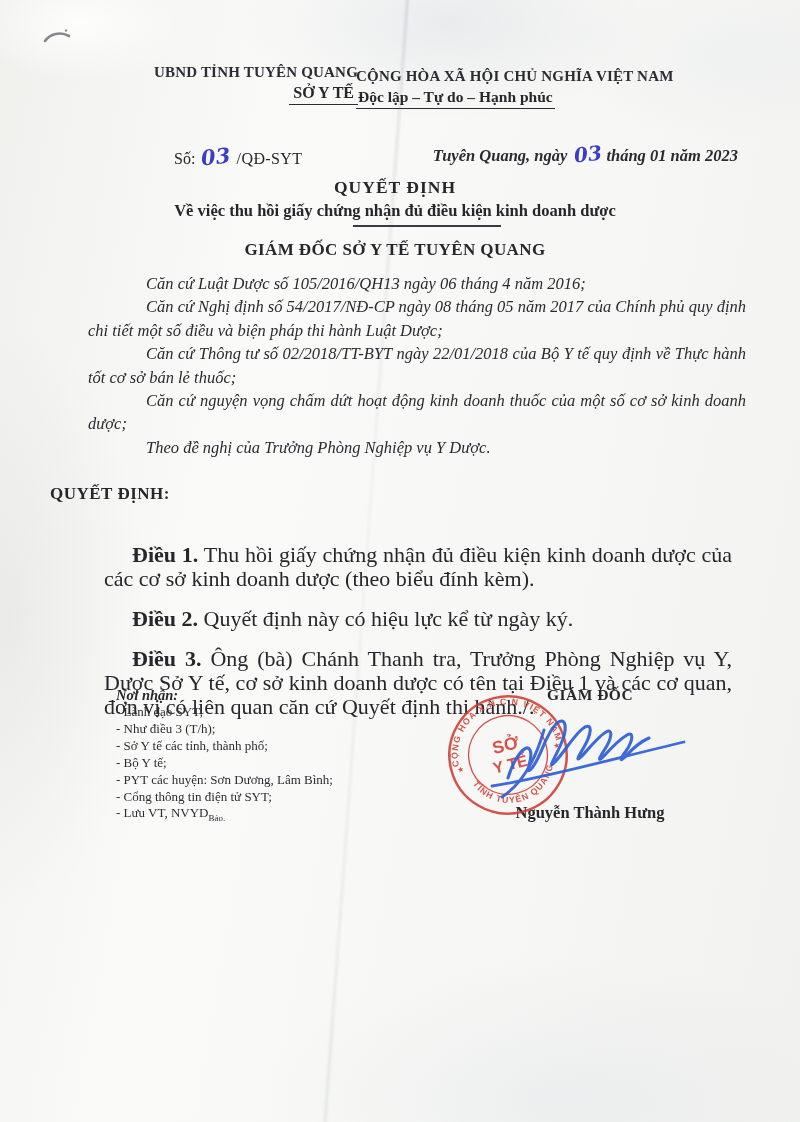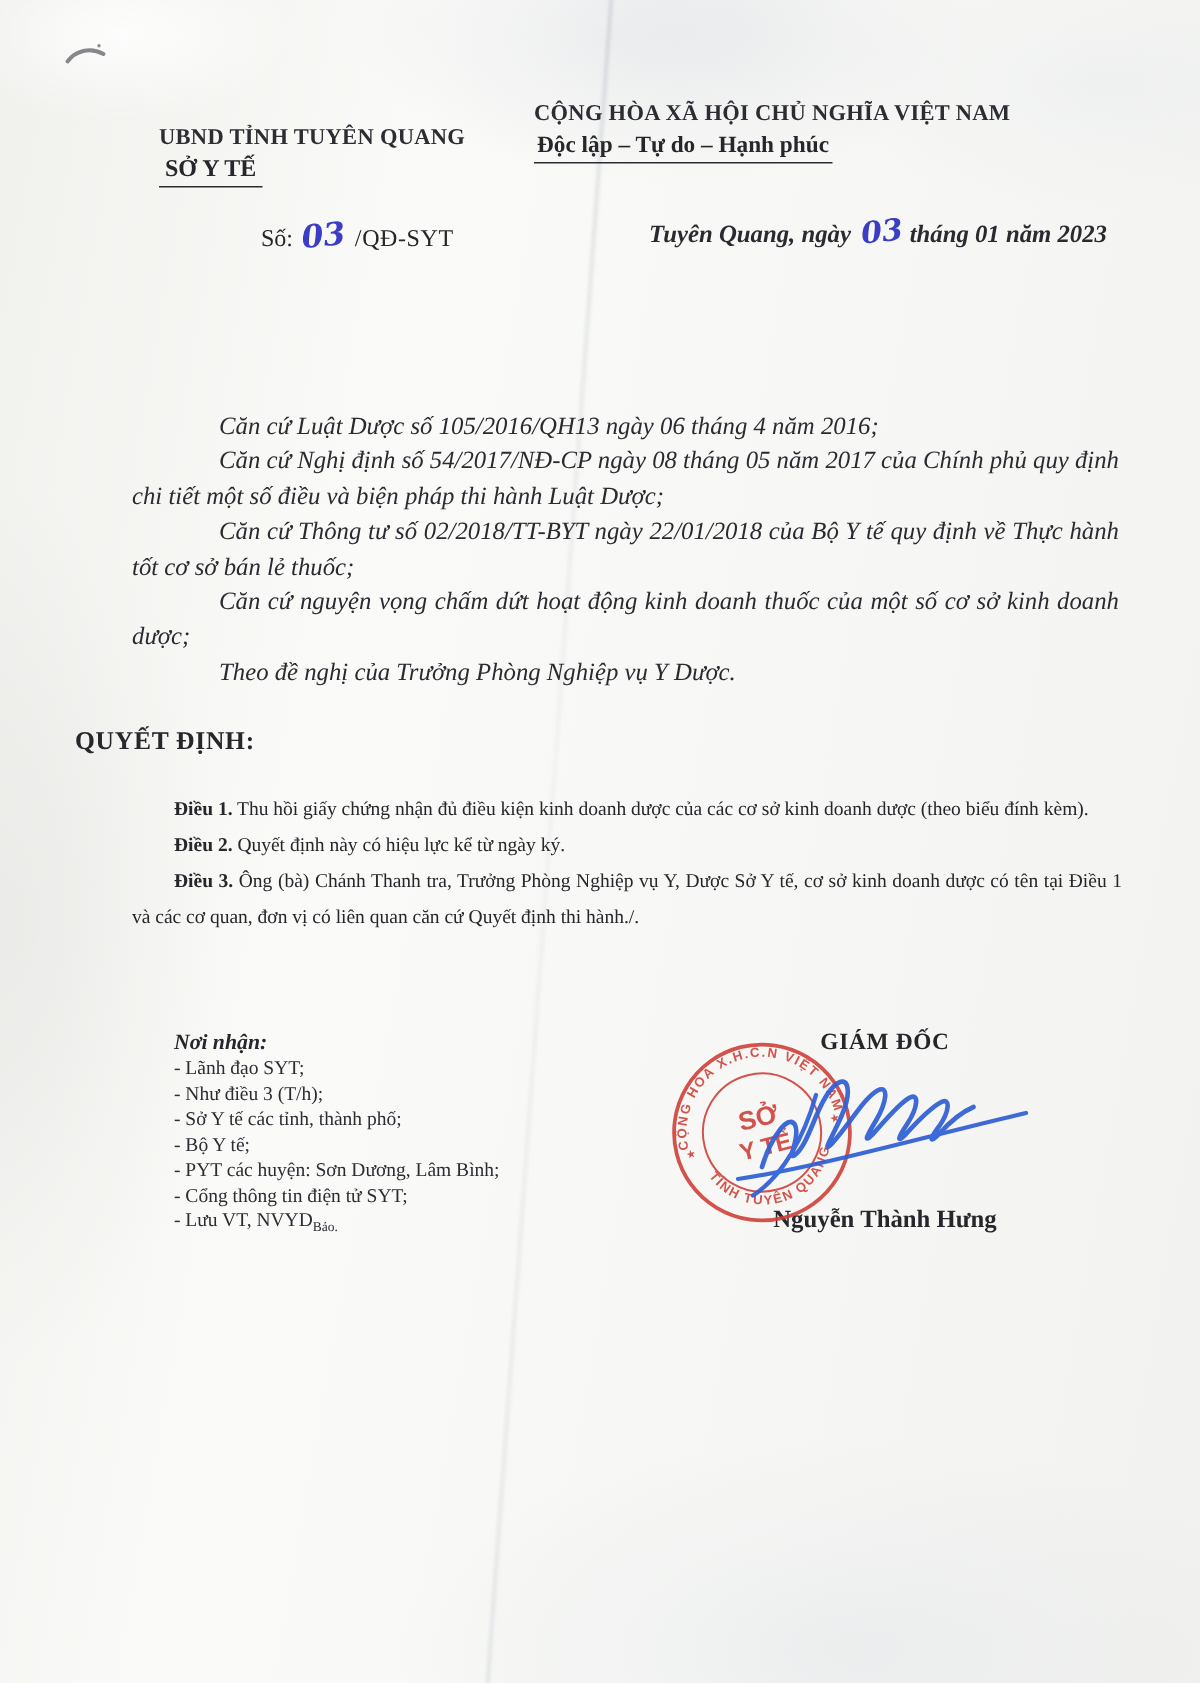--- a/index.html
+++ b/index.html
@@ -18,21 +18,21 @@
   }
   .crease {
     position:absolute; left:407px; top:-14px; width:3px; height:1160px;
     transform:rotate(4.2deg); transform-origin:top center;
     background:linear-gradient(180deg, rgba(120,130,150,.20), rgba(120,130,150,.05) 45%, rgba(120,130,150,.14));
     filter:blur(1px);
   }
   .smudge { position:absolute; left:42px; top:28px; }
 
   
-  .hdr-left  { position:absolute; left:106px; top:84px;  width:252px; text-align:left; }
+  .hdr-left  { position:absolute; left:106px; top:64px;  width:252px; text-align:right; }
   .hdr-right { position:absolute; left:356px; top:68px;  width:392px; text-align:left; }
   .hdr-line1 { font-size:15px; font-weight:bold; letter-spacing:.2px; color:#2c2c33; }
   .hdr-org   { display:inline-block; margin-top:3px; font-size:16px; font-weight:bold;
                border-bottom:1.5px solid #2c2c33; padding:0 4px 2px; }
   .hdr-motto { display:inline-block; margin-top:3px; font-size:15.5px; font-weight:bold;
                border-bottom:1.5px solid #2c2c33; padding:0 2px 2px;font-family:Liberation Serif, serif; }
 
   
   .doc-number { position:absolute; left:174px; top:144px; font-size:16px; }
   .doc-number .suffix { letter-spacing:.4px; }
@@ -56,21 +56,21 @@
   .preamble { position:absolute; left:88px; top:272px; width:658px; }
   .preamble p { margin:0; font-style:italic; font-size:16.5px; line-height:23.4px;
                 text-align:justify; text-indent:58px; color:#2a2a30; }
 
   .decision-heading { position:absolute; left:70px; top:484px; width:660px; 
                       font-size:17px; font-weight:bold; letter-spacing:.5px;
                       transform:translateX(-20px); }
 
   
   .articles { position:absolute; left:88px; top:527px; width:660px; }
-  .articles p { margin:0; font-size:13px; line-height:23.9px; text-align:justify;
+  .articles p { margin:16px; font-size:22px; line-height:23.9px; text-align:justify;
                 text-indent:28px; }
   .articles b { font-weight:bold; }
 
   
   .recipients { position:absolute; left:116px; top:687px; width:240px; }
   .recipients .rhead { font-size:14.5px; font-weight:bold; font-style:italic; }
   .recipients .ritem { font-size:13px; line-height:16.9px; color:#2c2c33; }
   .recipients .ritem:first-of-type { margin-top:9px; }
   .recipients sub { font-size:9px; }
 
@@ -111,20 +111,26 @@
     <span>Số:</span>
     <span class="hand hand-num">03</span>
     <span class="suffix">/QĐ-SYT</span>
   </div>
   <div class="dateline">
     <span>Tuyên Quang, ngày</span>
     <span class="hand hand-day">03</span>
     <span>tháng 01 năm 2023</span>
   </div>
 
+  <div class="title-block">
+    <div class="doc-type">QUYẾT ĐỊNH</div>
+    <div class="subject">Về việc thu hồi giấy chứng nhận đủ điều kiện kinh doanh dược</div>
+    <div class="subject-rule"></div>
+    <div class="issuer">GIÁM ĐỐC SỞ Y TẾ TUYÊN QUANG</div>
+  </div>
 
   <div class="preamble">
     <p>Căn cứ Luật Dược số 105/2016/QH13 ngày 06 tháng 4 năm 2016;</p>
     <p>Căn cứ Nghị định số 54/2017/NĐ-CP ngày 08 tháng 05 năm 2017 của Chính phủ quy định chi tiết một số điều và biện pháp thi hành Luật Dược;</p>
     <p>Căn cứ Thông tư số 02/2018/TT-BYT ngày 22/01/2018 của Bộ Y tế quy định về Thực hành tốt cơ sở bán lẻ thuốc;</p>
     <p>Căn cứ nguyện vọng chấm dứt hoạt động kinh doanh thuốc của một số cơ sở kinh doanh dược;</p>
     <p>Theo đề nghị của Trưởng Phòng Nghiệp vụ Y Dược.</p>
   </div>
 
   <div class="decision-heading">QUYẾT ĐỊNH:</div>

